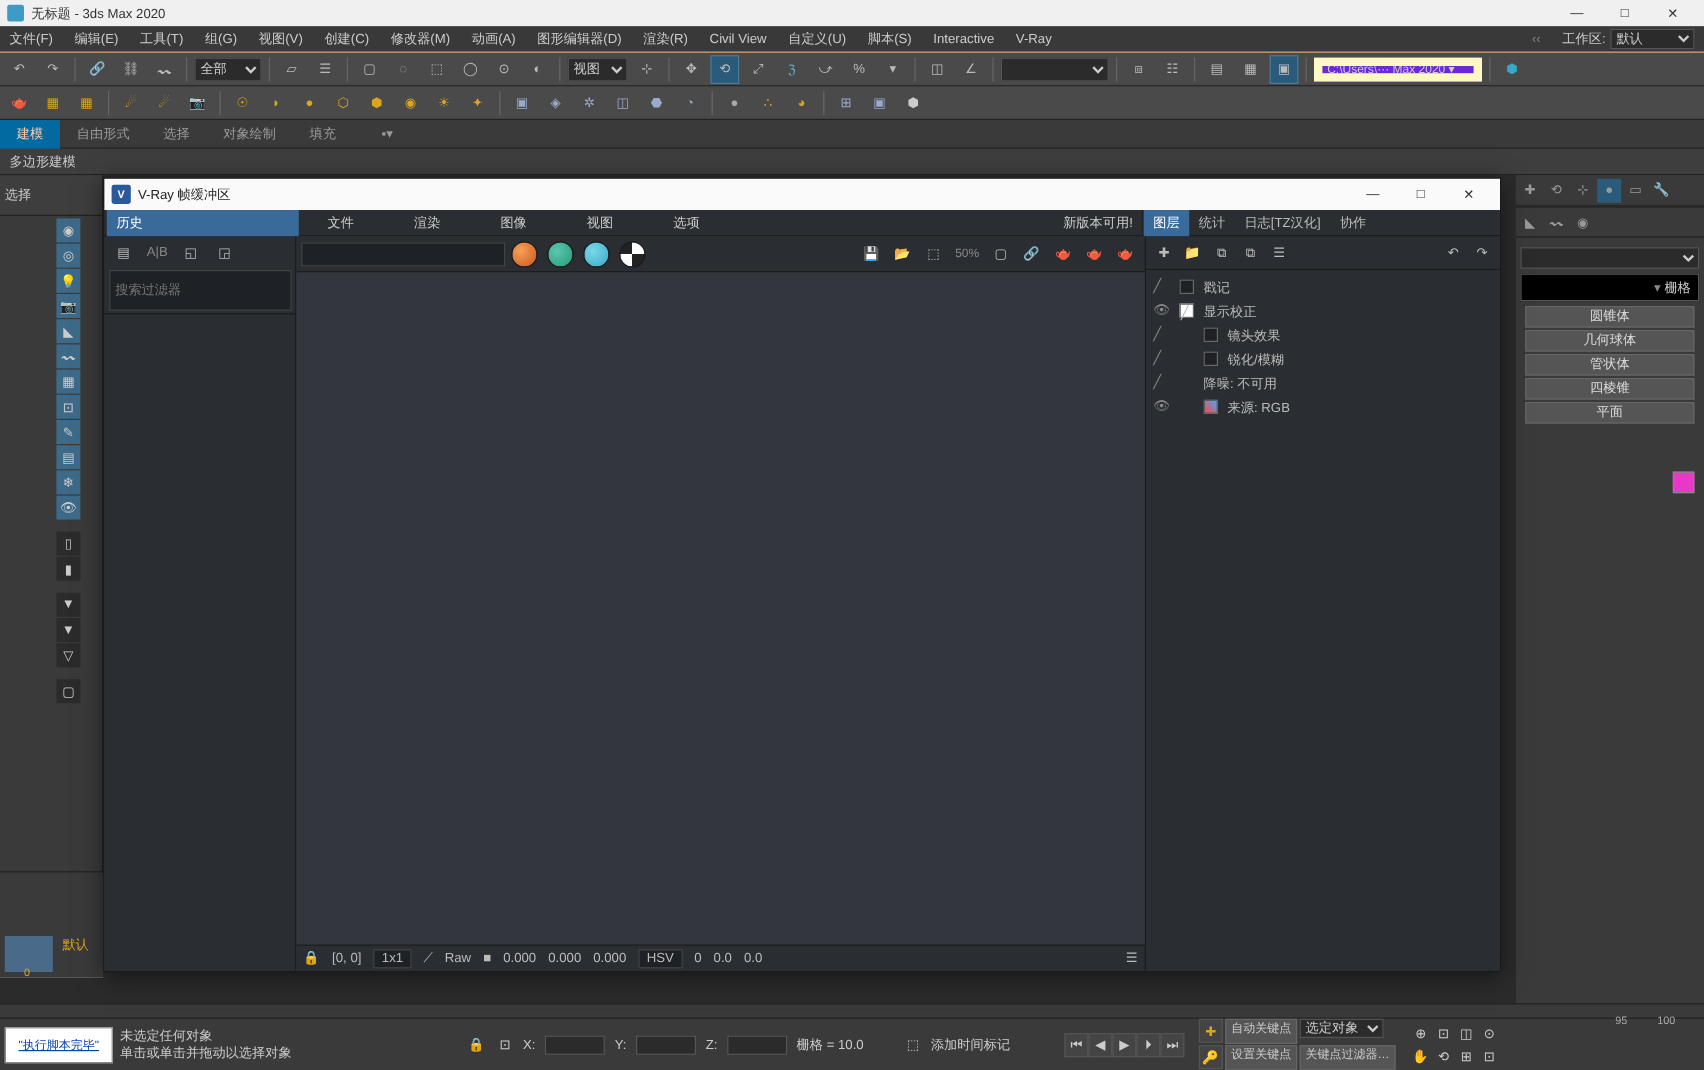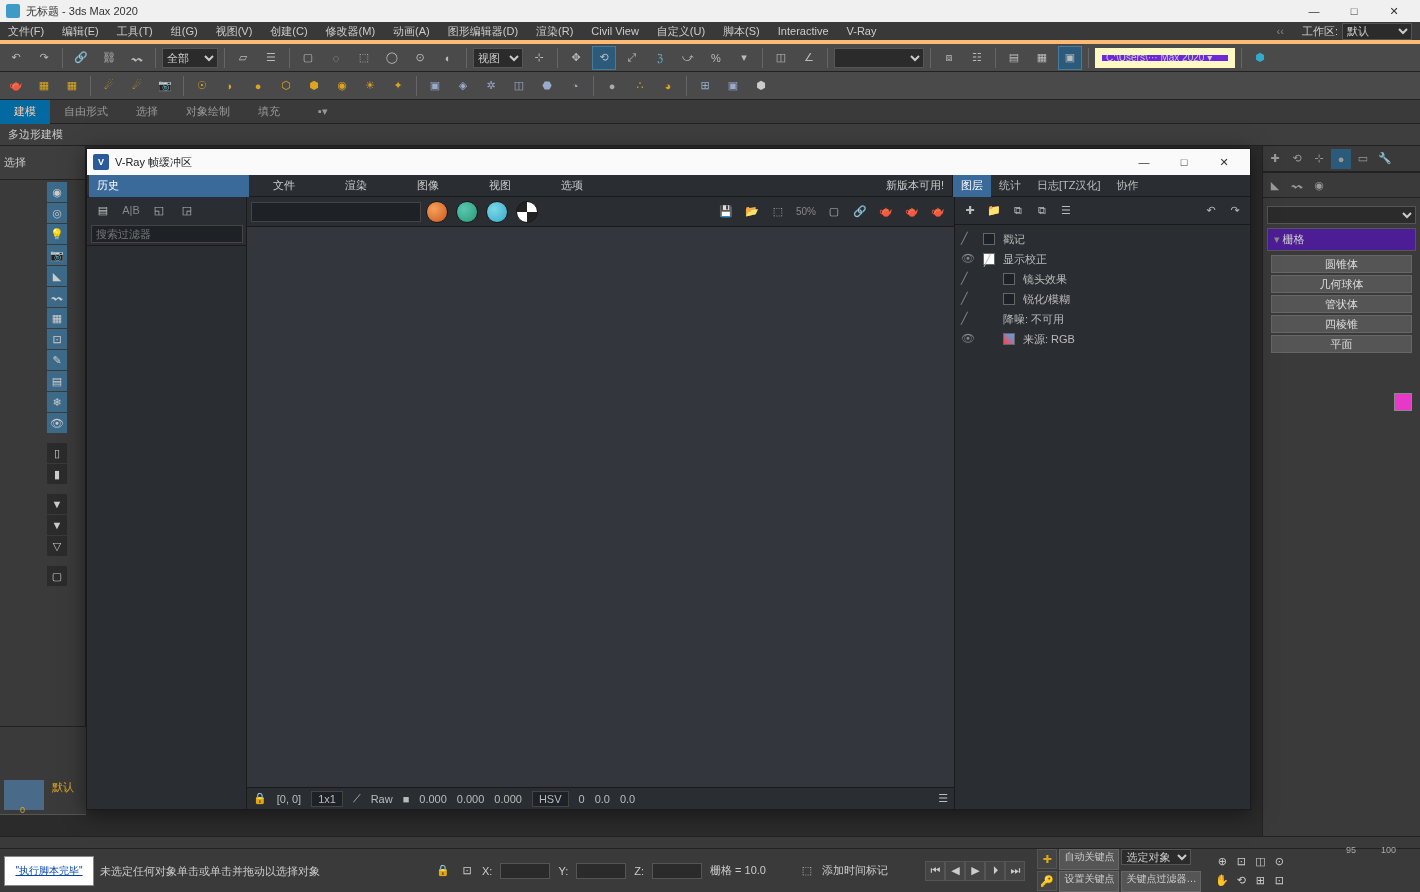--- a/index.html
+++ b/index.html
@@ -2,21 +2,21 @@
 <html><head>
 <meta charset="utf-8">
 <style>
 *{margin:0;padding:0;box-sizing:border-box;font-family:"Microsoft YaHei",Arial,sans-serif;font-size:11px;user-select:none}
 body{background:#3a3a3a;color:#ccc;width:1420px;height:892px;overflow:hidden;position:relative}
 .titlebar{height:22px;background:#f0f0f0;color:#333;display:flex;align-items:center;padding:0 6px;justify-content:space-between}
 .titlebar .left{display:flex;align-items:center;gap:6px}
 .titlebar .ico{width:14px;height:14px;background:#3e9bc8;border-radius:2px}
 .winbtns{display:flex;gap:0}
 .winbtn{width:40px;height:22px;display:flex;align-items:center;justify-content:center;color:#333}
-.menubar{height:22px;background:#393939;display:flex;align-items:center;padding:0 8px;gap:18px;color:#ccc;border-bottom:4px solid #fdba74}
+.menubar{height:22px;background:#393939;display:flex;align-items:center;padding:0 8px;gap:18px;color:#ccc;border-bottom:1px solid #fdba74}
 .menubar .spacer{flex:1}
 .menubar .ws{display:flex;align-items:center;gap:4px}
 .menubar .ws select{background:#2b2b2b;color:#ccc;border:1px solid #555;height:17px;font-size:11px;width:70px}
 .toolbar{height:28px;background:#4a4a4a;display:flex;align-items:center;padding:0 4px;gap:4px;border-bottom:1px solid #222}
 .tbtn{width:24px;height:24px;display:flex;align-items:center;justify-content:center;color:#bbb;border:1px solid transparent}
 .tbtn.active{background:#2b5a7a;border-color:#4a7a9a}
 .sep{width:1px;height:20px;background:#666;margin:0 2px}
 .tselect{background:#2b2b2b;color:#ccc;border:1px solid #555;height:20px;font-size:11px}
 .toolbar2{height:28px;background:#4a4a4a;display:flex;align-items:center;padding:0 4px;gap:4px;border-bottom:1px solid #222}
 .tbtn2{width:24px;height:24px;display:flex;align-items:center;justify-content:center;color:#daa520}
@@ -31,48 +31,48 @@
 .lp-icons{width:22px;background:#3a3a3a;display:flex;flex-direction:column;gap:1px;padding-top:2px}
 .lpi{width:20px;height:20px;background:#3e6a8a;display:flex;align-items:center;justify-content:center;margin:0 1px}
 .lpi.dark{background:#2b2b2b}
 .viewport{flex:1;background:#2b2b2b;position:relative}
 .rightdock{width:158px;background:#3a3a3a;border-left:1px solid #222;display:flex;flex-direction:column}
 .rd-tabs{height:26px;display:flex;align-items:center;gap:2px;padding:0 2px;background:#3a3a3a;border-bottom:1px solid #222}
 .rdt{width:20px;height:20px;display:flex;align-items:center;justify-content:center;color:#999;border:1px solid transparent}
 .rdt.active{background:#2b5a7a}
 .rd-sec{padding:4px;color:#ccc}
 .rd-drop{width:100%;background:#2b2b2b;border:1px solid #555;height:18px;color:#ccc;font-size:11px;margin-top:4px}
-.rd-title{background:#4c1d95;padding:3px 6px;margin:4px 0;text-align:left;color:#ccc;font-size:11px;border:1px solid #555}
+.rd-title{background:#000000;padding:3px 6px;margin:4px 0;text-align:right;color:#ccc;font-size:11px;border:1px solid #555}
 .rd-btngrid{display:grid;grid-template-columns:1fr;gap:2px;padding:0 4px}
 .rdbtn{background:#555;border:1px solid #666;color:#ddd;height:18px;font-size:11px;text-align:center;line-height:16px}
 .rd-color{width:18px;height:18px;background:#e838c8;border:1px solid #888;margin-left:auto}
 .bottombar{position:absolute;bottom:0;left:0;right:0;height:56px;background:#3a3a3a;display:flex;flex-direction:column}
 .timeline{height:18px;background:#3a3a3a;border-top:1px solid #222;display:flex;align-items:center;padding:0 4px}
 .statusbar{flex:1;display:flex;align-items:center;padding:0 4px;gap:6px;background:#3a3a3a;border-top:1px solid #222}
 .statusbar .script{width:90px;height:30px;background:#fff;color:#0645ad;text-decoration:underline;font-size:10px;display:flex;align-items:center;justify-content:center;border:1px solid #888}
-.statusbar .msgs{display:flex;flex-direction:row;font-size:11px;color:#ccc;line-height:14px}
+.statusbar .msgs{display:flex;flex-direction:column;font-size:11px;color:#ccc;line-height:14px}
 .coord{color:#ccc;font-size:11px}
 .coordbox{width:50px;height:16px;background:#2b2b2b;border:1px solid #555;margin:0 2px}
 .statusbar .keybtn{background:#555;border:1px solid #666;color:#ccc;height:21px;font-size:10px;padding:0 4px}
 .sbtn{width:18px;height:18px;display:flex;align-items:center;justify-content:center;color:#ccc}
 
 
 .vray{position:absolute;top:148px;left:86px;width:1165px;height:662px;background:#30343a;border:1px solid #1a1a1a;box-shadow:0 4px 20px rgba(0,0,0,0.5);display:flex;flex-direction:column;z-index:100}
 .vray-title{height:26px;background:#fafafa;color:#222;display:flex;align-items:center;padding:0 6px;justify-content:space-between}
 .vray-title .left{display:flex;align-items:center;gap:6px}
 .vray-title .vico{width:16px;height:16px;background:#2a5a9a;border-radius:2px;display:flex;align-items:center;justify-content:center;color:#fff;font-size:9px;font-weight:bold}
 .vray-menubar{height:22px;background:#2a2e33;display:flex;align-items:center;padding:0 2px;color:#bbb;border-bottom:1px solid #1a1a1a}
 .vray-menu{display:flex;gap:2px}
 .vmitem{padding:3px 24px;color:#ccc}
 .vray-menubar .notice{margin-left:auto;padding-right:8px;color:#ccc}
 .vray-body{flex:1;display:flex}
 .vray-left{width:160px;background:#2a2e33;border-right:1px solid #1a1a1a;display:flex;flex-direction:column}
 .vl-tool{height:26px;display:flex;align-items:center;gap:4px;padding:0 4px}
 .vl-search{display:flex;align-items:center;padding:2px 4px;border-bottom:1px solid #1a1a1a}
-.vl-search input{flex:1;background:#1e2226;border:1px solid #444;color:#aaa;height:18px;font-size:11px;padding:0 4px}
+.vl-search input{flex:1;background:#1e2226;border:1px solid #444;color:#aaa;height:34px;font-size:11px;padding:0 4px}
 .vray-center{flex:1;background:#2a2e33;display:flex;flex-direction:column}
 .vc-toolbar{height:30px;background:#2a2e33;display:flex;align-items:center;padding:0 4px;gap:2px;border-bottom:1px solid #1a1a1a}
 .vc-drop{width:170px;height:20px;background:#1e2226;border:1px solid #444}
 .vc-ball{width:22px;height:22px;border-radius:11px;margin:0 3px;border:1px solid #1a1a1a}
 .vc-ball.orange{background:radial-gradient(circle at 35% 35%,#f8a058,#c85820)}
 .vc-ball.teal{background:radial-gradient(circle at 35% 35%,#5ac8b0,#2a9878)}
 .vc-ball.cyan{background:radial-gradient(circle at 35% 35%,#7ad8e8,#3aa8c8)}
 .vc-ball.bw{background:conic-gradient(#fff 0 90deg,#222 90deg 180deg,#fff 180deg 270deg,#222 270deg)}
 .vc-btn{width:24px;height:24px;display:flex;align-items:center;justify-content:center;color:#bbb}
 .vc-viewport{flex:1;background:#33373d;position:relative}

